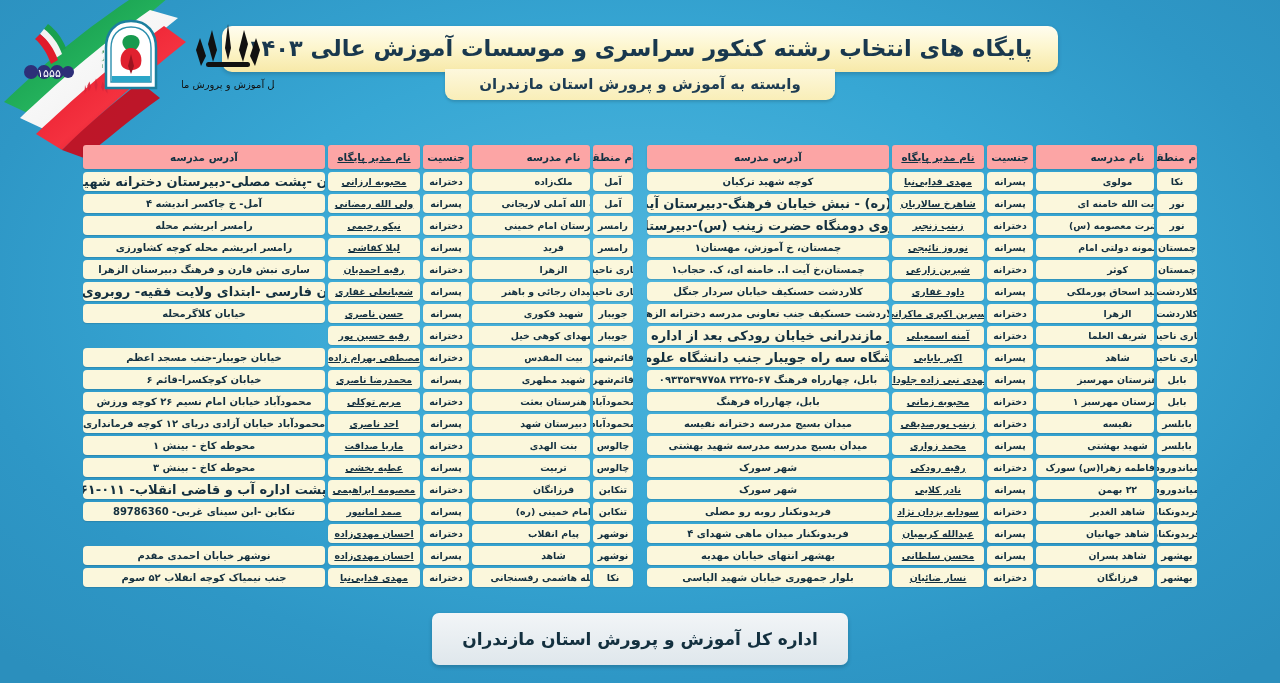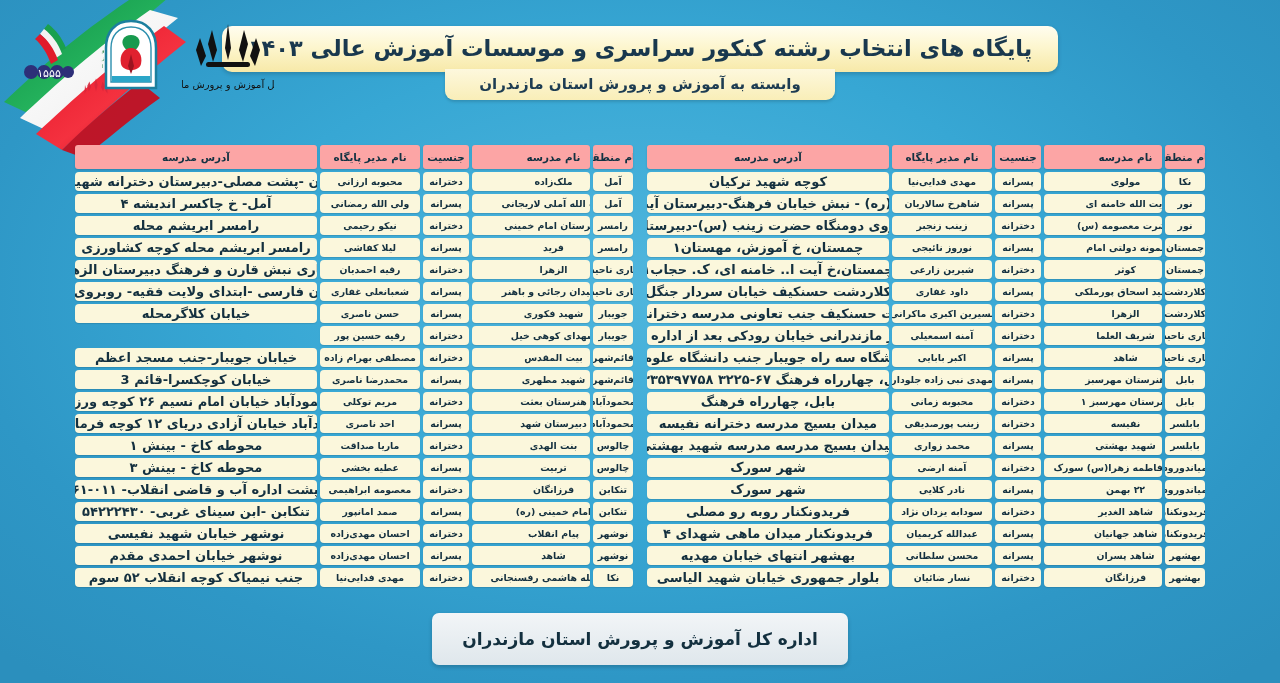--- a/index.html
+++ b/index.html
@@ -73,22 +73,22 @@
     color:#123242;
     height:24px;
     font-size:10.4px;
     border-radius:3px;
     box-shadow:0 1px 2px rgba(0,0,0,.15);
   }
   
   .c-region{ width:40px; }
   .c-school{ width:118px;padding-left:48px; }
   .c-gender{ width:46px; }
-  .c-manager{ width:100px; }
-  .c-address{ width:242px; font-size:13px; font-weight:bold; }
+  .c-manager{ width:92px;text-decoration:underline; }
+  .c-address{ width:242px; font-size:10px; font-weight:bold; }
   .hdr .c-address{ font-size:10.4px; }
 
   .addr-tiny{ font-size:13px; }
 
   
   .footer{
     position:absolute; bottom:18px; left:0; right:0;
     display:flex; justify-content:center;
   }
   .footer-badge{
@@ -265,21 +265,21 @@
         <div class="cell c-school">بیت المقدس</div>
         <div class="cell c-gender">دخترانه</div>
         <div class="cell c-manager">مصطفی بهرام زاده</div>
         <div class="cell c-address">خیابان جویبار-جنب مسجد اعظم</div>
       </div>
       <div class="row">
         <div class="cell c-region">قائم‌شهر</div>
         <div class="cell c-school">شهید مطهری</div>
         <div class="cell c-gender">پسرانه</div>
         <div class="cell c-manager">محمدرضا ناصری</div>
-        <div class="cell c-address">خیابان کوچکسرا-قائم 3</div>
+        <div class="cell c-address">خیابان کوچکسرا-قائم ۶</div>
       </div>
       <div class="row">
         <div class="cell c-region">محمودآباد</div>
         <div class="cell c-school">هنرستان بعثت</div>
         <div class="cell c-gender">دخترانه</div>
         <div class="cell c-manager">مریم توکلی</div>
         <div class="cell c-address">محمودآباد خیابان امام نسیم ۲۶ کوچه ورزش</div>
       </div>
       <div class="row">
         <div class="cell c-region">محمودآباد</div>
@@ -307,28 +307,27 @@
         <div class="cell c-school">فرزانگان</div>
         <div class="cell c-gender">دخترانه</div>
         <div class="cell c-manager">معصومه ابراهیمی</div>
         <div class="cell c-address addr-tiny">تنکابن -پشت اداره آب و قاضی انقلاب- ۰۱۱-۵۴۳۲۲۰۶۱</div>
       </div>
       <div class="row">
         <div class="cell c-region">تنکابن</div>
         <div class="cell c-school">امام خمینی (ره)</div>
         <div class="cell c-gender">پسرانه</div>
         <div class="cell c-manager">صمد امانپور</div>
-        <div class="cell c-address">تنکابن -ابن سینای غربی- ۵۴۲۲۲۴۳۰</div>
+        <div class="cell c-address">تنکابن -ابن سینای غربی- 89786360</div>
       </div>
       <div class="row">
         <div class="cell c-region">نوشهر</div>
         <div class="cell c-school">پیام انقلاب</div>
         <div class="cell c-gender">دخترانه</div>
         <div class="cell c-manager">احسان مهدی‌زاده</div>
-        <div class="cell c-address">نوشهر خیابان شهید نفیسی</div>
       </div>
       <div class="row">
         <div class="cell c-region">نوشهر</div>
         <div class="cell c-school">شاهد</div>
         <div class="cell c-gender">پسرانه</div>
         <div class="cell c-manager">احسان مهدی‌زاده</div>
         <div class="cell c-address">نوشهر خیابان احمدی مقدم</div>
       </div>
       <div class="row">
         <div class="cell c-region">نکا</div>
@@ -434,21 +433,21 @@
         <div class="cell c-region">بابلسر</div>
         <div class="cell c-school">شهید بهشتی</div>
         <div class="cell c-gender">پسرانه</div>
         <div class="cell c-manager">محمد زواری</div>
         <div class="cell c-address">میدان بسیج مدرسه مدرسه شهید بهشتی</div>
       </div>
       <div class="row">
         <div class="cell c-region">میاندورود</div>
         <div class="cell c-school">حضرت فاطمه زهرا(س) سورک</div>
         <div class="cell c-gender">دخترانه</div>
-        <div class="cell c-manager">آمنه ارضی</div>
+        <div class="cell c-manager">رقیه رودکی</div>
         <div class="cell c-address">شهر سورک</div>
       </div>
       <div class="row">
         <div class="cell c-region">میاندورود</div>
         <div class="cell c-school">۲۲ بهمن</div>
         <div class="cell c-gender">پسرانه</div>
         <div class="cell c-manager">نادر کلایی</div>
         <div class="cell c-address">شهر سورک</div>
       </div>
       <div class="row">

